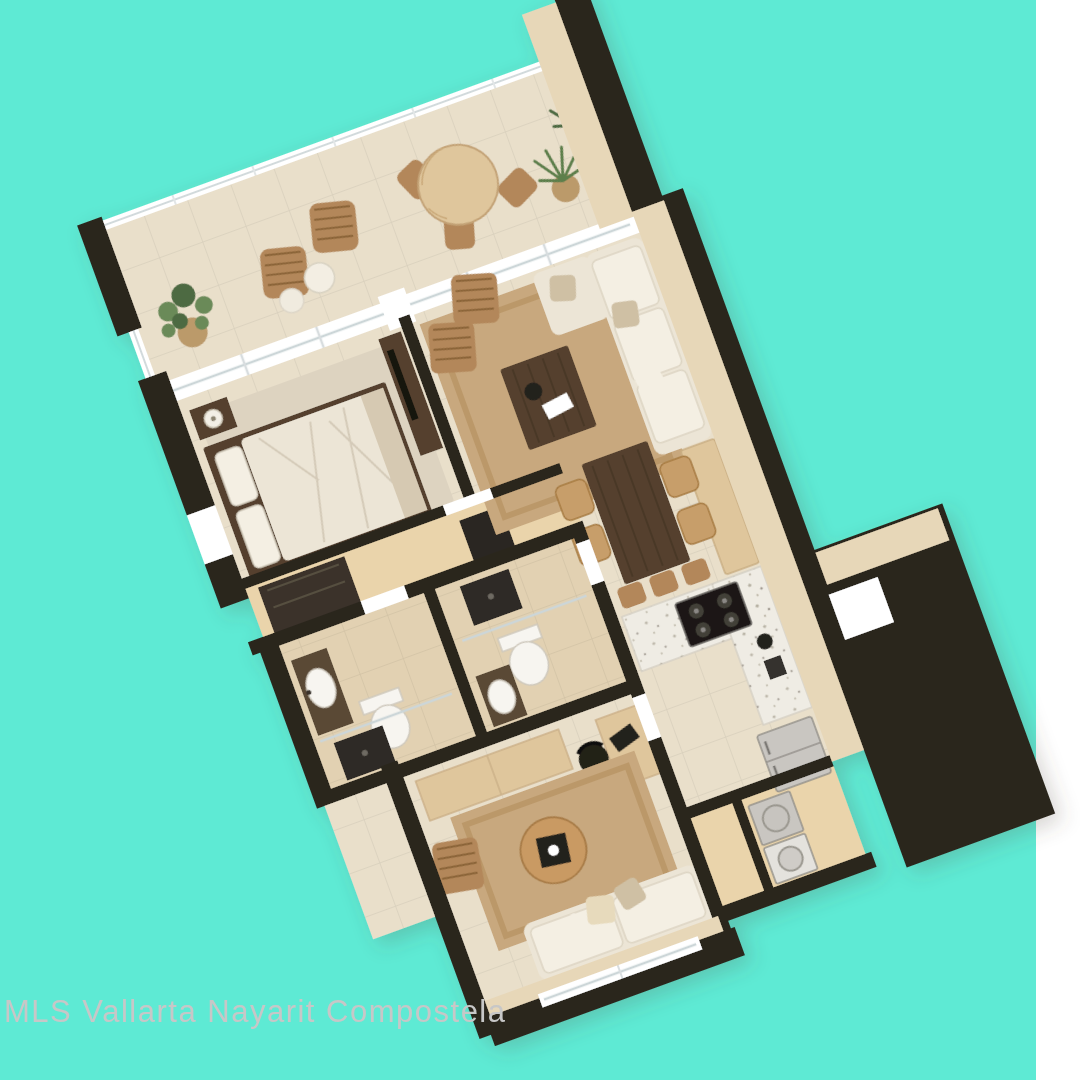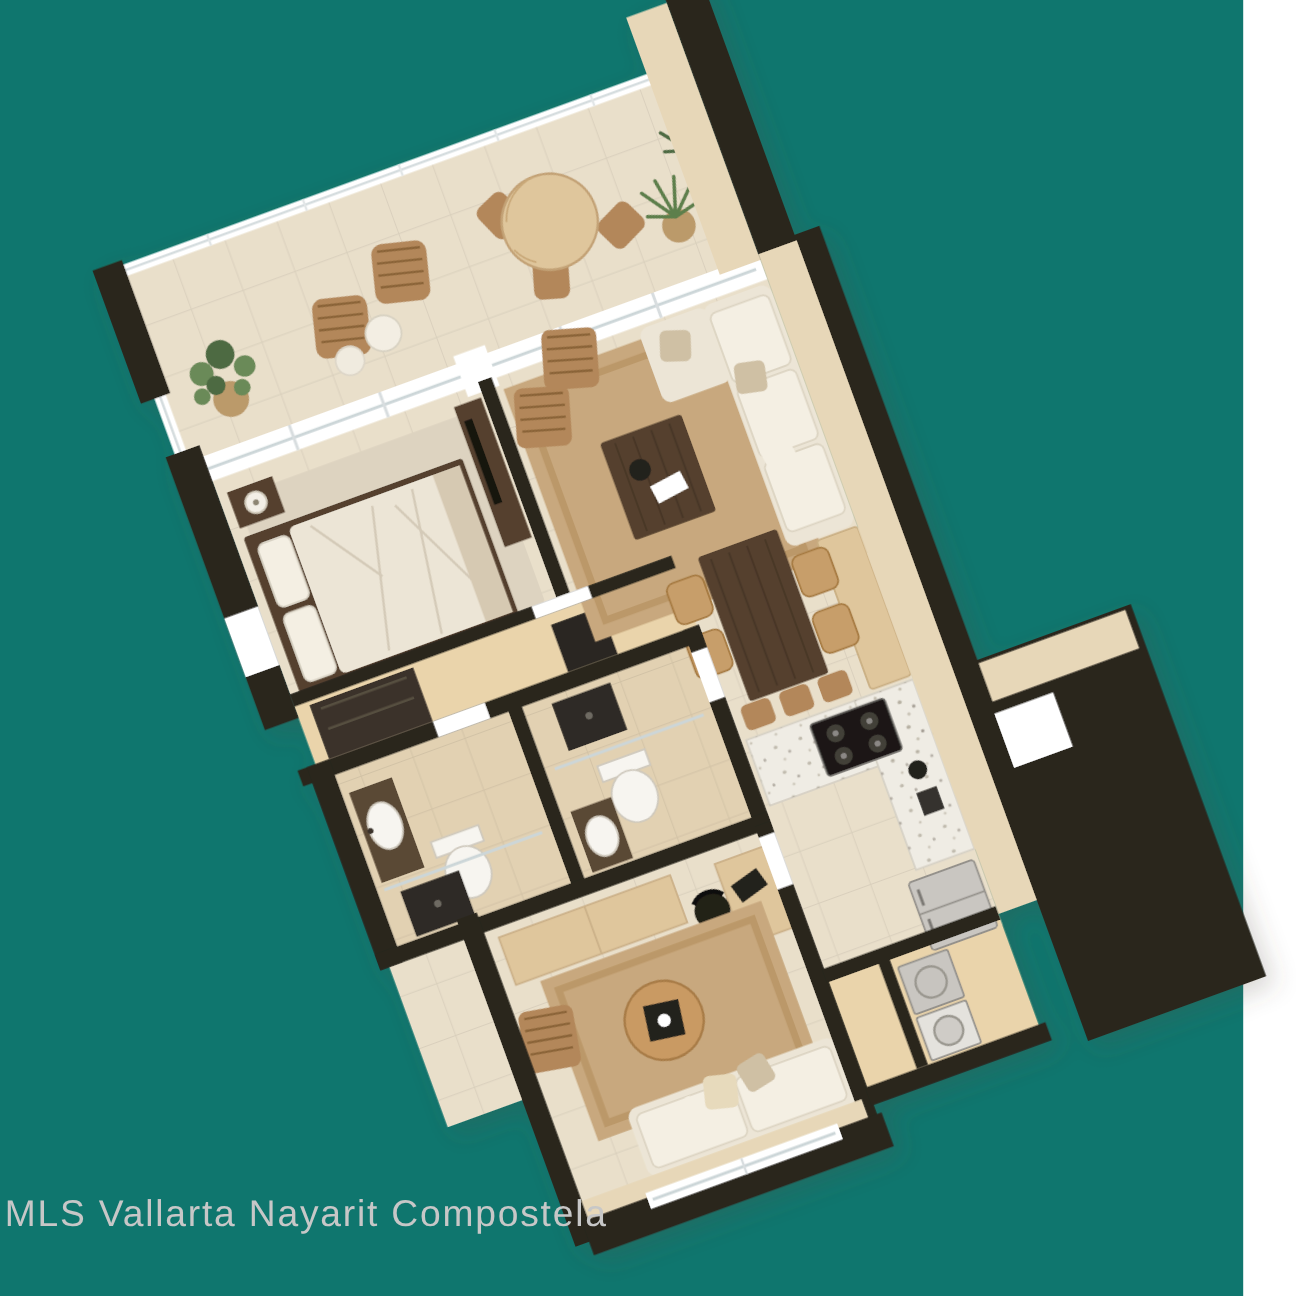--- a/index.html
+++ b/index.html
@@ -1,16 +1,16 @@
 <!DOCTYPE html>
 <html style="--wall: #29261f; --wall-face: #e7d7b8; --floor-tile: #e9dfca; --floor-wood: #ead4ab; --floor-bath: #e2d1b2; --rug: #c8a87e; --rug-border: #b18a58; --wood-dark: #54402e; --wood-mid: #b3875a; --wood-light: #dfc69c; --fabric-cream: #ece5d6; --fabric-cream-light: #f4efe3; --fabric-taupe: #cfc0a4; --terrazzo: #efece4; --accent-dark: #23201c; --appliance: #c9c6c1; --appliance-edge: #94918b; --plant-green: #6a8a58; --plant-green-dark: #4d6b42; --pot: #bb9a6b; --watermark: #c7c7c7;"><head>
 <meta charset="utf-8">
 <style>
   html,body{margin:0;padding:0;background:#ffffff;width:1080px;height:1080px;overflow:hidden;}
-  .stage{position:relative;width:1036px;height:1080px;background:#0f766e;font-family:"Liberation Sans",sans-serif;}
+  .stage{position:relative;width:1036px;height:1080px;background:#5eead4;font-family:"Liberation Sans",sans-serif;}
   svg{display:block;}
   .wall{fill:var(--wall);}
   .wallface{fill:var(--wall-face);}
   .white{fill:#ffffff;}
   .tilefloor{fill:var(--floor-tile);}
   .woodfloor{fill:var(--floor-wood);}
   .bathfloor{fill:var(--floor-bath);}
   .rug{fill:var(--rug);}
   .rugline{fill:none;stroke:var(--rug-border);stroke-width:6;opacity:.55;}
   .wood-d{fill:var(--wood-dark);}

